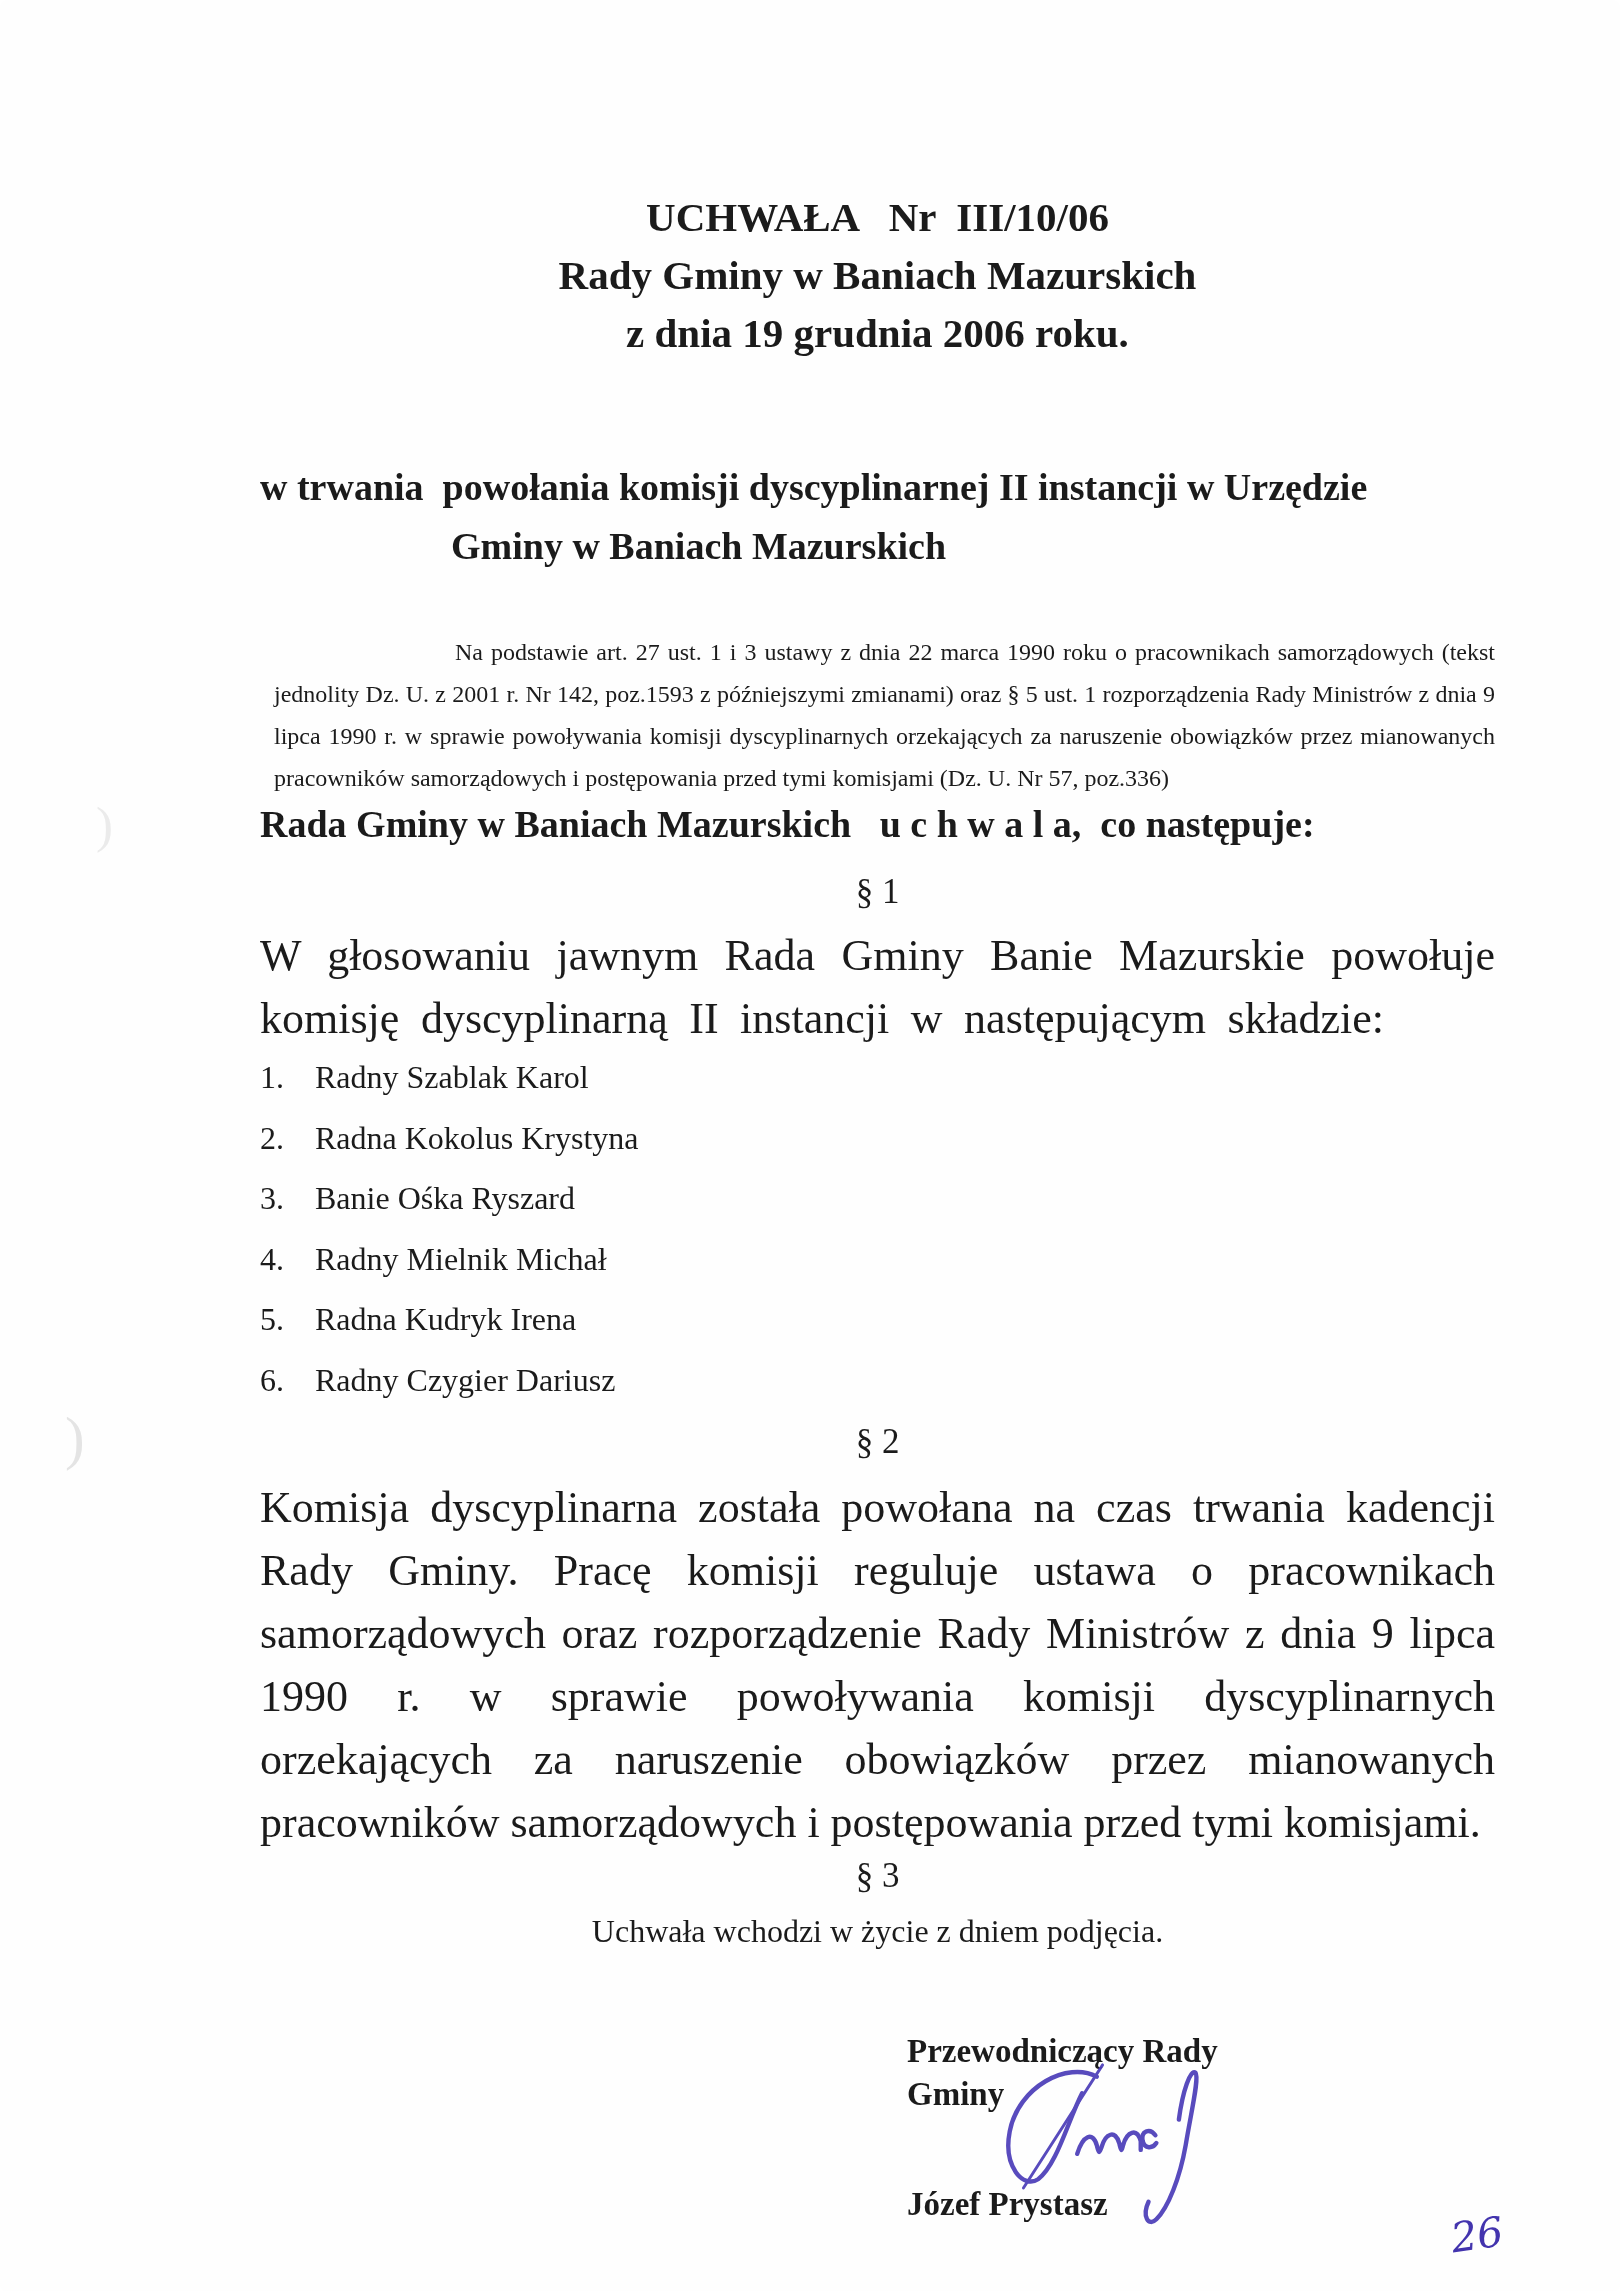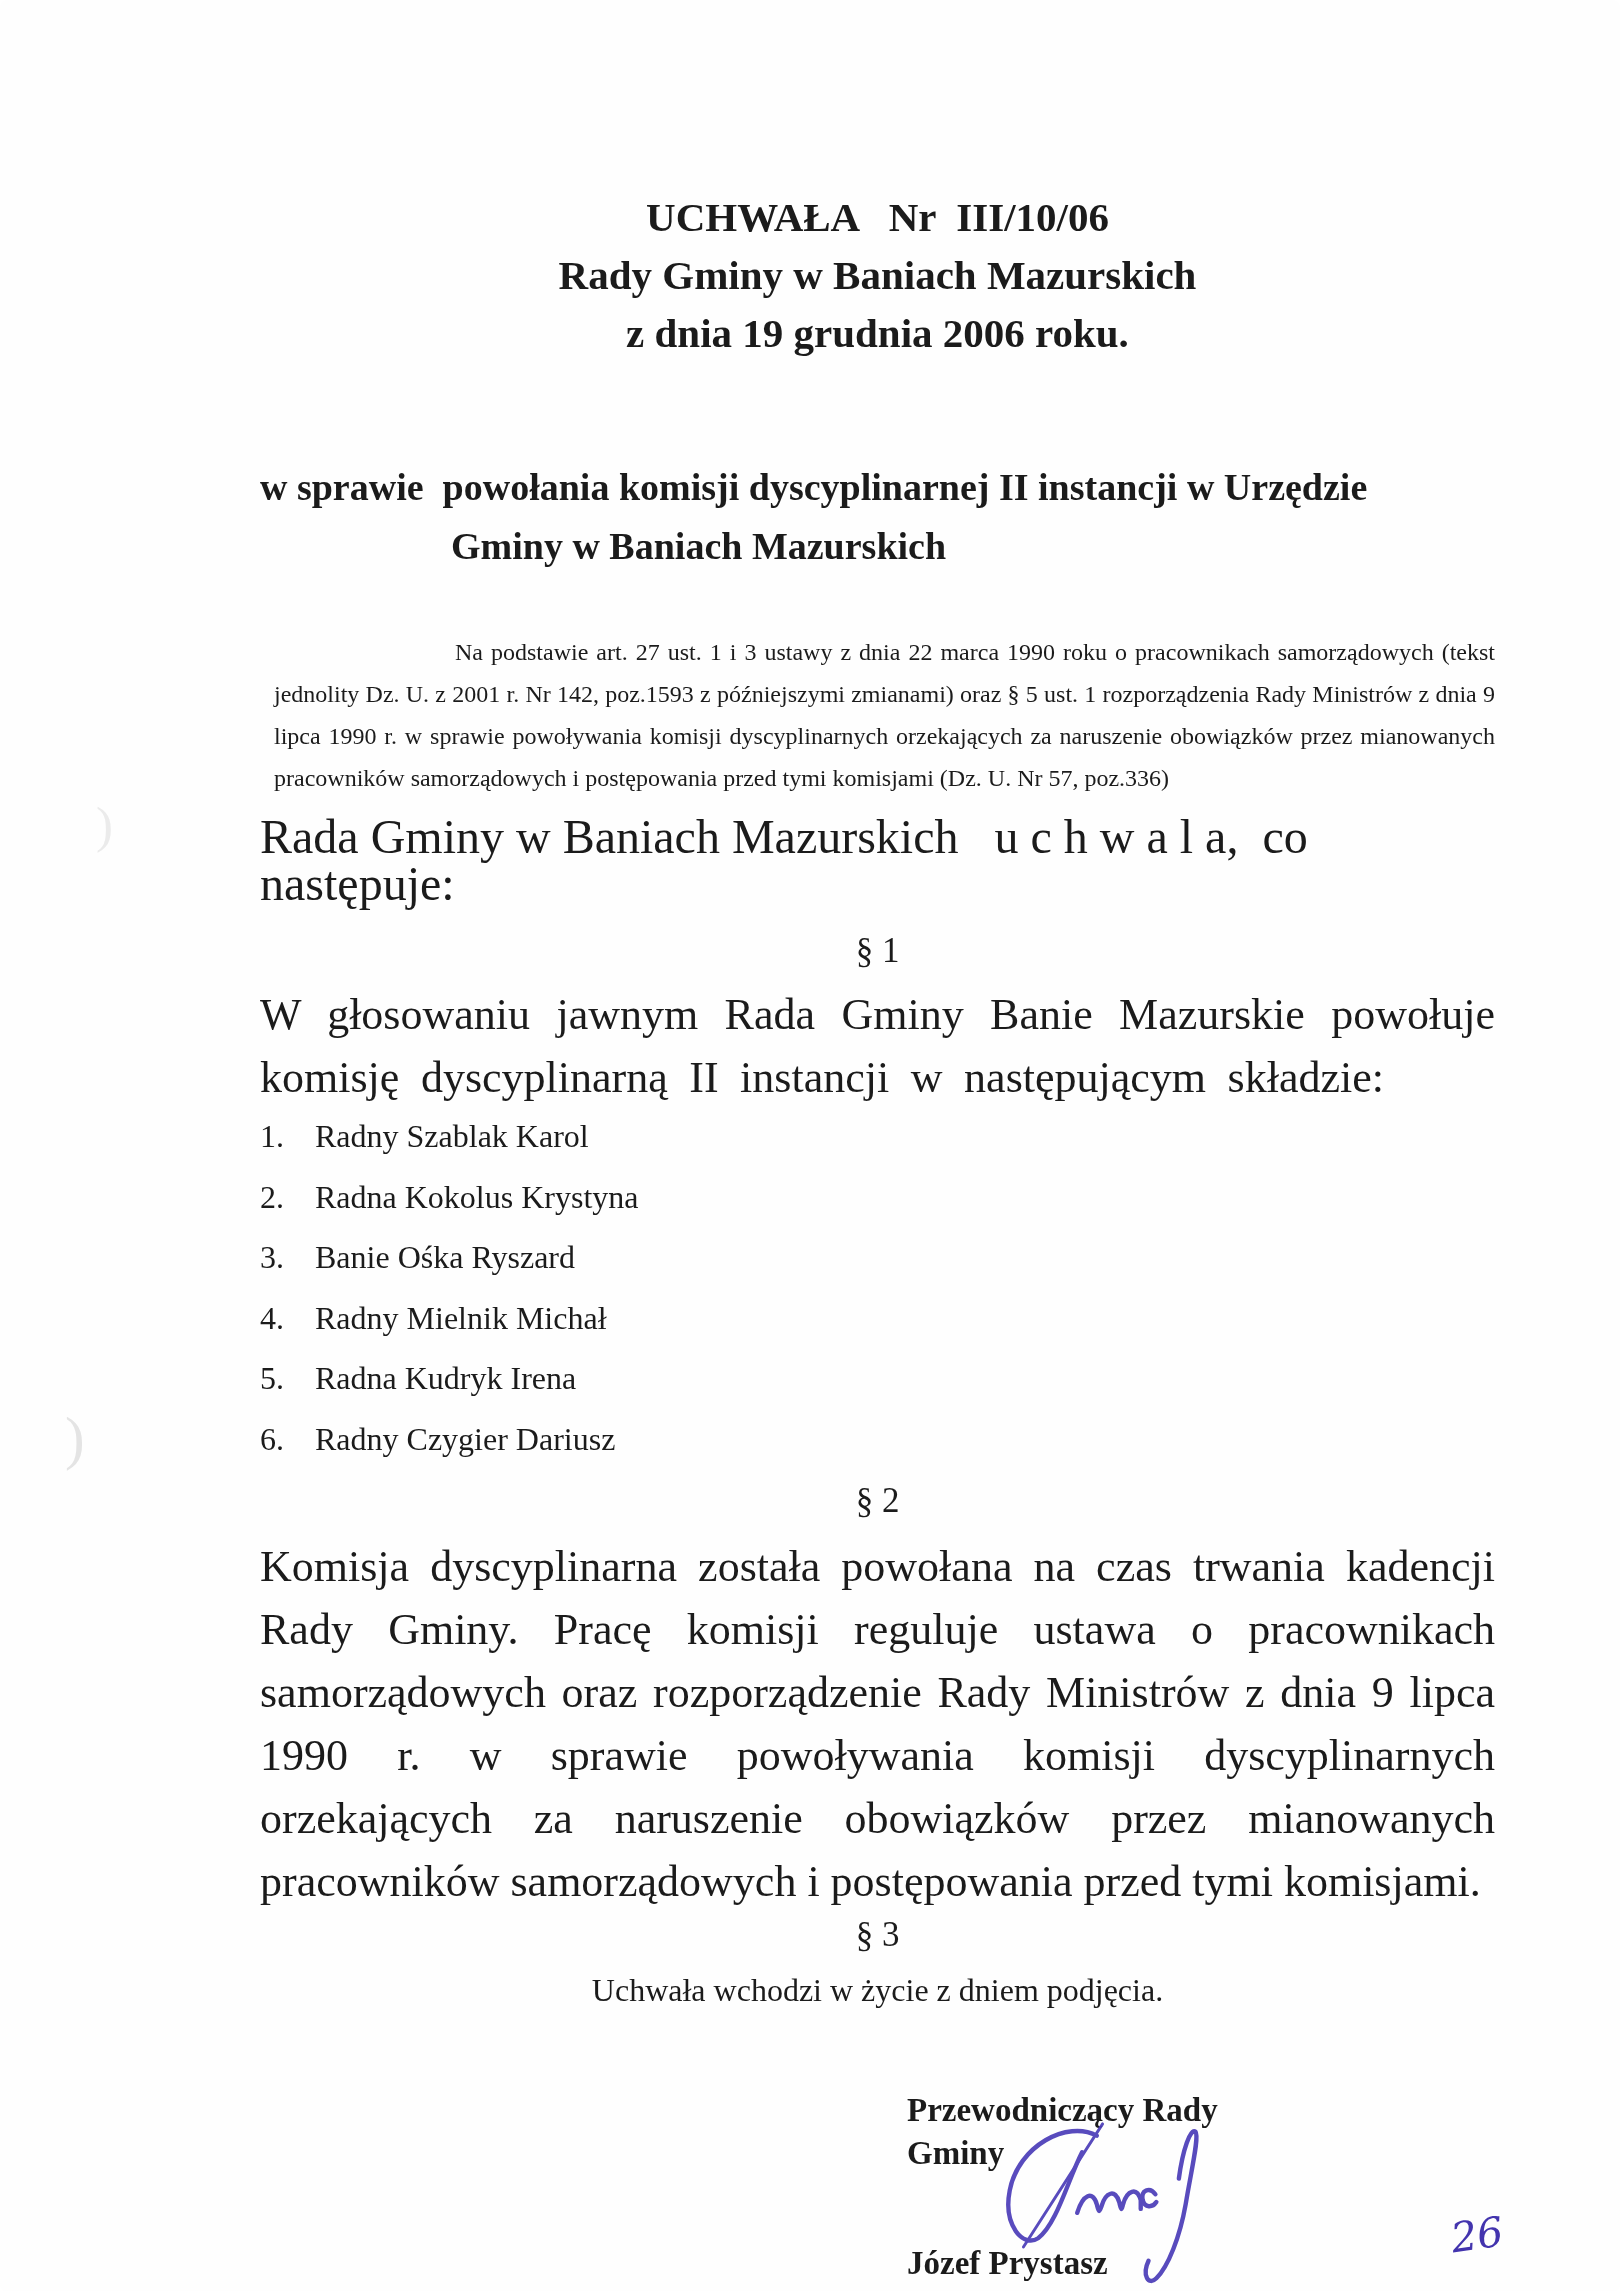--- a/index.html
+++ b/index.html
@@ -13,21 +13,21 @@
     border-radius:8px;
   }
   .content{position:absolute;left:260px;top:0;width:1235px;}
   .pre{white-space:pre-wrap;}
 
   .title-block{padding-top:188px;text-align:center;font-weight:bold;font-size:41px;line-height:58px;}
   .subject{margin-top:96px;font-weight:bold;font-size:38px;line-height:59px;}
   .subject-line2{padding-left:191px;}
 
   .legal-basis{margin:55px 0 0 14px;font-size:24px;line-height:42px;text-align:justify;text-indent:181px;}
-  .enacting-line{margin-top:14px;font-weight:normal;font-size:48px;line-height:47px;}
+  .enacting-line{margin-top:2px;font-weight:bold;font-size:38px;line-height:47px;}
 
   .section-mark{margin-top:23.5px;text-align:center;font-size:35px;line-height:39px;}
   .mark-2{margin-top:13.7px;}
   .mark-3{margin-top:2px;}
 
   .body-par{margin:13.7px 0 0 0;font-size:44px;line-height:63px;text-align:justify;}
   .ws-wide{word-spacing:0.24em;}
   .body-par-3{margin-top:13.7px;font-size:32px;line-height:45px;text-align:center;}
   .par-2{margin-top:15.7px;}
 
@@ -55,21 +55,21 @@
 <div class="page">
   <div class="content">
 
     <div class="title-block">
       <div class="pre">UCHWAŁA   Nr  III/10/06</div>
       <div>Rady Gminy w Baniach Mazurskich</div>
       <div>z dnia 19 grudnia 2006 roku.</div>
     </div>
 
     <div class="subject">
-      <div class="pre">w sprawie  powołania komisji dyscyplinarnej II instancji w Urzędzie</div>
+      <div class="pre">w trwania  powołania komisji dyscyplinarnej II instancji w Urzędzie</div>
       <div class="subject-line2">Gminy w Baniach Mazurskich</div>
     </div>
 
     <p class="legal-basis">Na podstawie art. 27 ust. 1 i 3 ustawy z dnia 22 marca 1990 roku o pracownikach samorządowych (tekst jednolity Dz. U. z 2001 r. Nr 142, poz.1593 z późniejszymi zmianami) oraz § 5 ust. 1 rozporządzenia Rady Ministrów z dnia 9 lipca 1990 r. w sprawie powoływania komisji dyscyplinarnych orzekających za naruszenie obowiązków przez mianowanych pracowników samorządowych i postępowania przed tymi komisjami (Dz. U. Nr 57, poz.336)</p>
 
     <div class="enacting-line pre">Rada Gminy w Baniach Mazurskich   u c h w a l a,  co następuje:</div>
 
     <div class="section-mark">§ 1</div>
     <p class="body-par ws-wide">W głosowaniu jawnym Rada Gminy Banie Mazurskie powołuje komisję dyscyplinarną II instancji w następującym składzie:</p>
 

